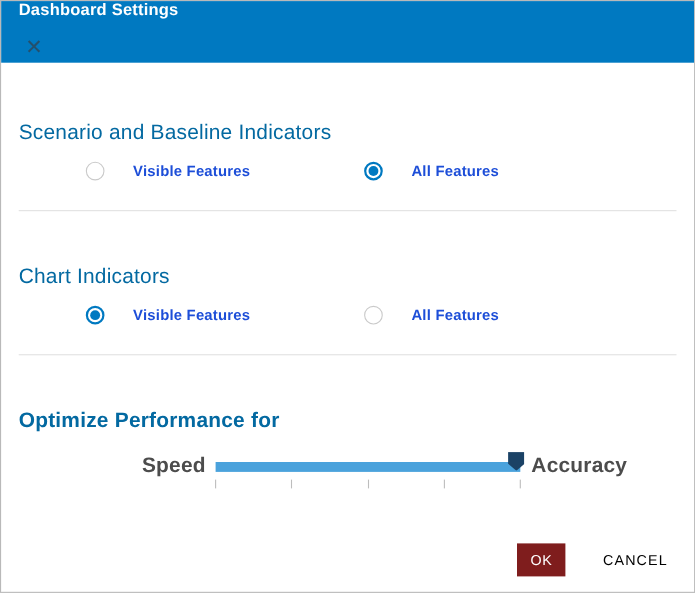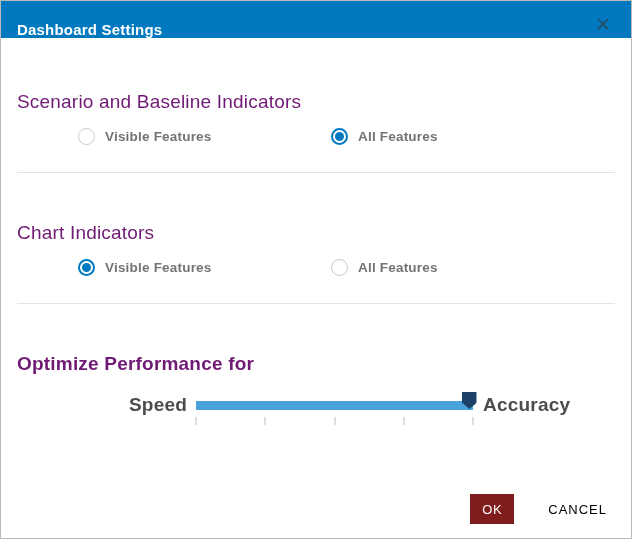--- a/index.html
+++ b/index.html
@@ -11,24 +11,25 @@
   .dialog{
     position:relative;
     width:630px;height:537px;
     border:1px solid #b9b9b9;
     background:#ffffff;
     box-sizing:content-box;
     overflow:hidden;
   }
   
   .header{
-    height:37px;
+    height:56px;
     background:#0079c1;
-    display:flex;align-items:flex-end;
+    display:flex;align-items:flex-start;
     padding:0 14px 0 16px;
+    flex-direction:column;
   }
   .header-title{
     color:#ffffff;
     font-size:15px;
     font-weight:600;
     letter-spacing:.2px;
     flex:1;
   }
   .close-btn{
     color:#24506c;
@@ -38,21 +39,21 @@
     cursor:pointer;
     padding:4px 6px;
     user-select:none;
   }
   
   .content{padding:0 16px;}
   .section-heading{
     margin:0;
     font-size:19px;
     font-weight:400;
-    color:#701a75;
+    color:#0369a1;
     letter-spacing:.2px;
   }
   .sec1{padding-top:53px;}
   .radio-row{
     display:flex;
     align-items:center;
     margin-top:15px;
   }
   .radio-item{
     display:flex;
@@ -73,24 +74,24 @@
   }
   .radio.selected{border:2px solid #0079c1;}
   .radio.selected::after{
     content:'';
     position:absolute;
     top:2px;left:2px;right:2px;bottom:2px;
     border-radius:50%;
     background:#0079c1;
   }
   .radio-label{
-    margin-left:10px;
+    margin-left:26px;
     font-size:13.5px;
     font-weight:bold;
-    color:#737373;
+    color:#1d4ed8;
     letter-spacing:.2px;
   }
   .divider{
     border:none;
     border-top:1px solid #e2e2e2;
     margin:27px 0 0 0;
   }
   .sec2-heading{margin-top:49px;}
   .sec3-heading{margin-top:49px;font-weight:bold;}
   

